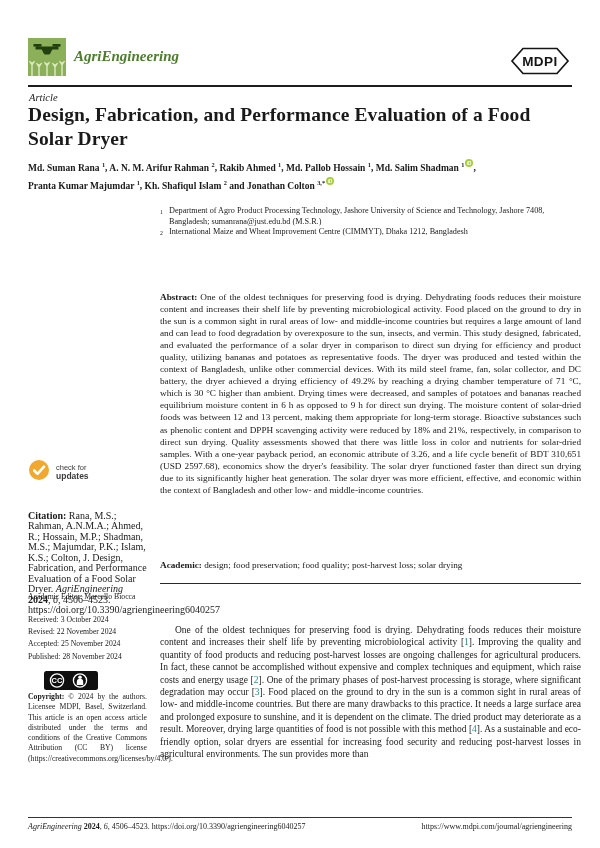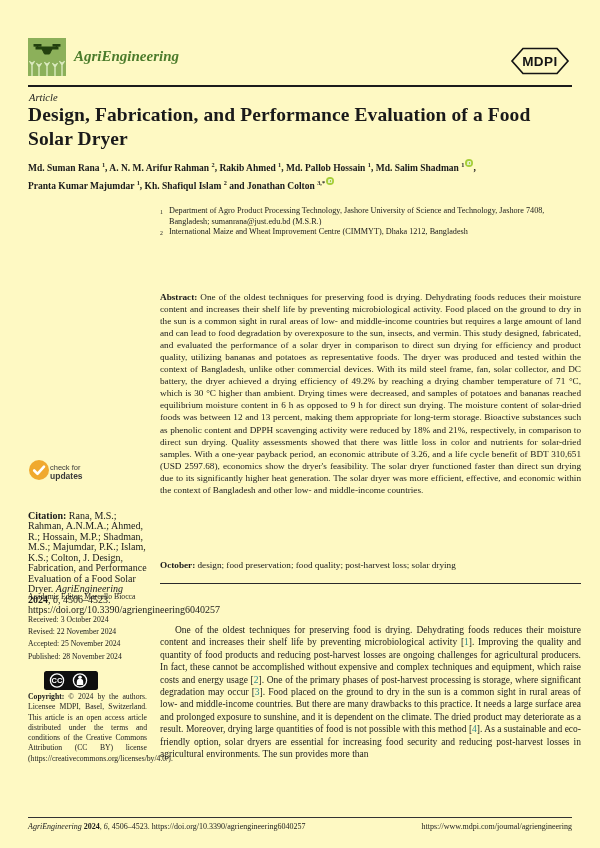--- a/index.html
+++ b/index.html
@@ -1,17 +1,17 @@
 <!DOCTYPE html>
 <html><head>
 <meta charset="utf-8">
 <style>
   html,body{margin:0;padding:0;background:#888;}
   .page{
-    position:relative;width:600px;height:848px;background:#fef9c3;
+    position:relative;width:600px;height:848px;background:#ffffff;
     font-family:"Liberation Serif",serif;color:#1a1a1a;overflow:hidden;
     margin:0 auto;
   }
   .abs{position:absolute;}
 
   
   .journal-name{left:74px;top:48px;font-size:15px;font-weight:bold;font-style:italic;color:#4c7c2c;}
   .header-rule{left:28px;top:85px;width:544px;height:2px;background:#1c1c1c;}
 
   
@@ -27,21 +27,21 @@
   .aff-row{display:flex;}
   .aff-marker{width:9px;flex:0 0 9px;font-size:5.8px;padding-top:1px;text-align:left;}
   .aff-text{flex:1;}
 
   
   .abstract{left:160px;top:291px;width:421px;font-size:9.2px;line-height:12.05px;text-align:justify;}
   .keywords{left:160px;top:560px;width:421px;font-size:9.2px;}
   .kw-rule{left:160px;top:583px;width:421px;height:1px;background:#2a2a2a;}
 
   
-  .badge{left:28px;top:459px;display:flex;align-items:center;gap:0;cursor:pointer;}
+  .badge{left:28px;top:459px;display:flex;align-items:center;gap:6px;cursor:pointer;}
   .badge-text{font-family:"Liberation Sans",sans-serif;color:#3a3a3a;line-height:8.5px;}
   .badge-l1{font-size:7.5px;}
   .badge-l2{font-size:8.5px;font-weight:bold;}
   .citation{left:28px;top:492px;width:119px;font-size:10px;line-height:10.45px;margin-top:19px;}
   .acad-editor{left:28px;top:592px;width:119px;font-size:7.7px;}
   .dates{left:28px;top:615px;width:119px;font-size:7.7px;}
   .dates div{margin-bottom:3.2px;}
   .cc-badge{left:44px;top:671px;cursor:pointer;}
   .copyright{left:28px;top:692px;width:119px;font-size:7.7px;line-height:10.3px;text-align:justify;}
 
@@ -119,21 +119,21 @@
       <span class="aff-text">International Maize and Wheat Improvement Centre (CIMMYT), Dhaka 1212, Bangladesh</span>
     </div>
   </div>
 
   <p class="abs abstract" style="margin:0;">
     <span class="bd">Abstract:</span>
     <span>One of the oldest techniques for preserving food is drying. Dehydrating foods reduces their moisture content and increases their shelf life by preventing microbiological activity. Food placed on the ground to dry in the sun is a common sight in rural areas of low- and middle-income countries but requires a large amount of land and can lead to food degradation by overexposure to the sun, insects, and vermin. This study designed, fabricated, and evaluated the performance of a solar dryer in comparison to direct sun drying for efficiency and product quality, utilizing bananas and potatoes as representative foods. The dryer was produced and tested within the context of Bangladesh, unlike other commercial devices. With its mild steel frame, fan, solar collector, and DC battery, the dryer achieved a drying efficiency of 49.2% by reaching a drying chamber temperature of 71 °C, which is 30 °C higher than ambient. Drying times were decreased, and samples of potatoes and bananas reached equilibrium moisture content in 6 h as opposed to 9 h for direct sun drying. The moisture content of solar-dried foods was between 12 and 13 percent, making them appropriate for long-term storage. Bioactive substances such as phenolic content and DPPH scavenging activity were reduced by 18% and 21%, respectively, in comparison to direct sun drying. Quality assessments showed that there was little loss in color and nutrients for solar-dried samples. With a one-year payback period, an economic attribute of 3.26, and a life cycle benefit of BDT 310,651 (USD 2597.68), economics show the dryer's feasibility. The solar dryer functioned faster than direct sun drying due to its significantly higher heat generation. The solar dryer was more efficient, effective, and economic within the context of Bangladesh and other low- and middle-income countries.</span>
   </p>
 
   <p class="abs keywords" style="margin:0;">
-    <span class="bd">October:</span>
+    <span class="bd">Academic:</span>
     <span>design; food preservation; food quality; post-harvest loss; solar drying</span>
   </p>
   <div class="abs kw-rule"></div>
 
   <div class="abs badge">
     <span>
       <svg width="22" height="22" viewBox="0 0 22 22">
         <circle cx="11" cy="11" r="10" fill="#f0a92e"></circle>
         <path d="M6.2 11.5 L9.5 14.8 L16 7.6" fill="none" stroke="#fff" stroke-width="2.6" stroke-linecap="round" stroke-linejoin="round"></path>
       </svg>

